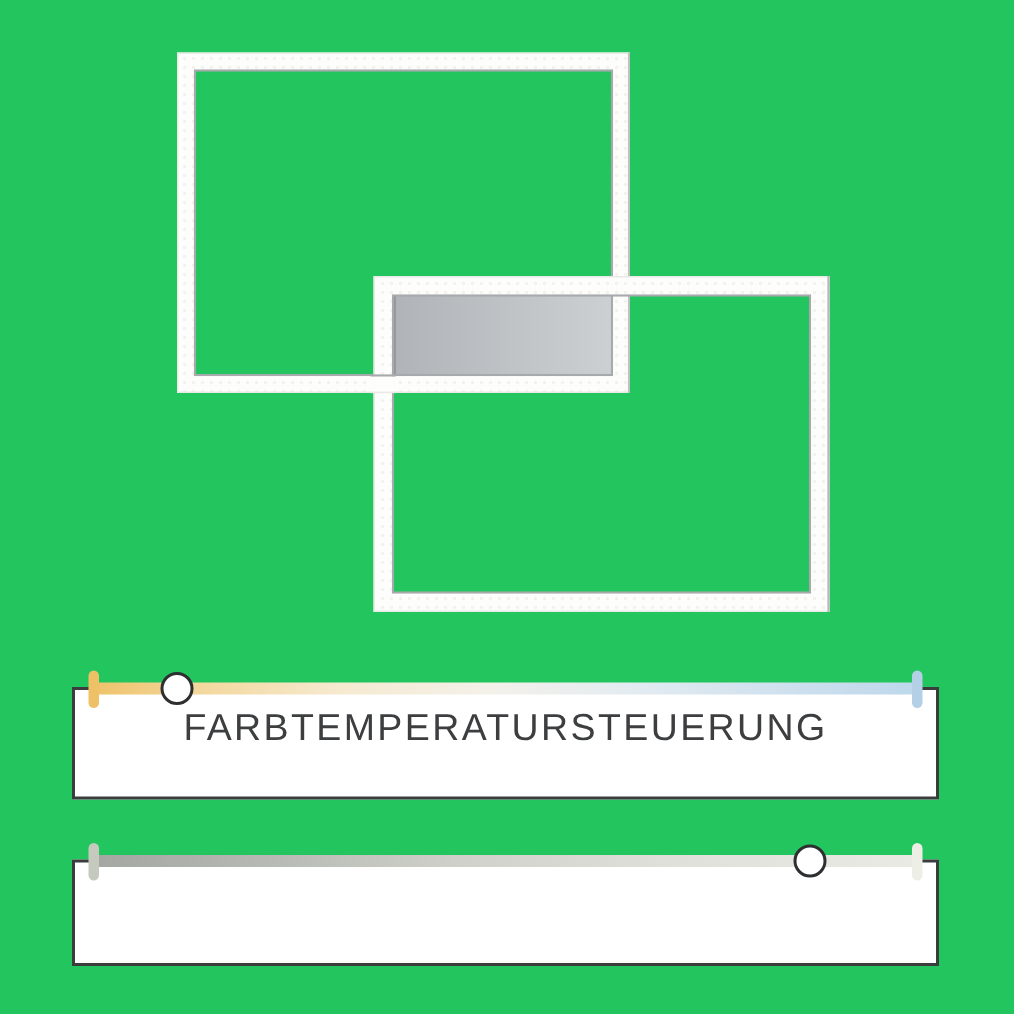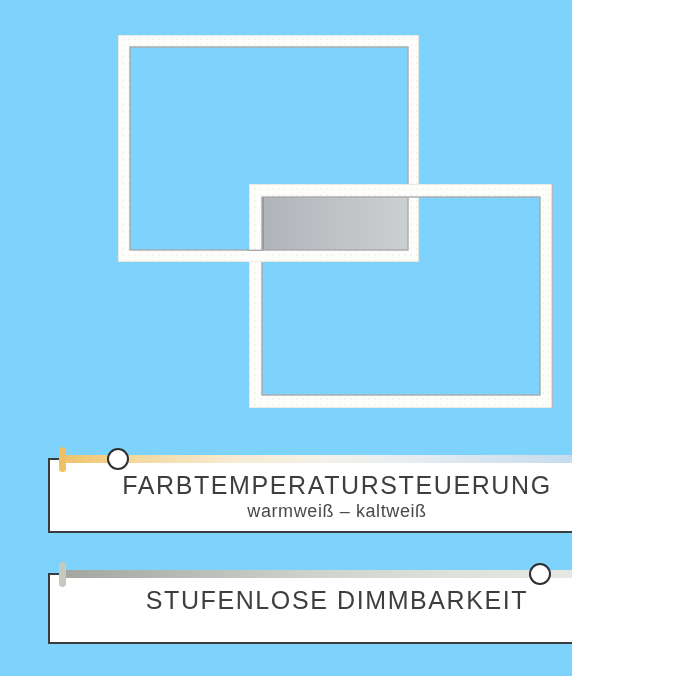--- a/index.html
+++ b/index.html
@@ -1,16 +1,16 @@
 <!DOCTYPE html>
 <html><head>
 <meta charset="utf-8">
 <style>
   html,body{margin:0;padding:0;background:#ffffff;}
-  #canvas{position:relative;width:572px;height:676px;background:#7dd3fc;overflow:hidden;
+  #canvas{position:relative;width:676px;height:676px;background:#22c55e;overflow:hidden;
           font-family:"Liberation Sans",sans-serif;}
 
   
   #lamp-svg{position:absolute;left:0;top:0;}
 
   
   .feature-box{position:absolute;left:48px;width:578px;border:2px solid #3b3c3e;background:#fff;
                box-sizing:border-box;text-align:center;z-index:1;}
   #box-color-temp{top:458px;height:75px;}
   #box-dimming{top:573px;height:71px;}
@@ -73,28 +73,26 @@
 
     <g>
       <rect x="247.8" y="250.9" width="15.4" height="10.4" fill="#fdfdfb"></rect>
       <line x1="247" y1="250.3" x2="264" y2="250.3" stroke="#a7aaac" stroke-width="1.4"></line>
       <line x1="247" y1="261.6" x2="264" y2="261.6" stroke="#e9e9e6" stroke-width="1"></line>
     </g>
   </svg>
 
   <section class="feature-box" id="box-color-temp">
     <h2 class="panel-title">FARBTEMPERATURSTEUERUNG</h2>
-    <p class="panel-subtitle">warmweiß – kaltweiß</p>
   </section>
   <div class="track" id="track-color-temp"></div>
   <div class="cap left" id="cap-warm"></div>
   <div class="cap right" id="cap-cold"></div>
   <div class="knob" id="knob-color-temp"></div>
 
   <section class="feature-box" id="box-dimming">
-    <h2 class="panel-title">STUFENLOSE DIMMBARKEIT</h2>
   </section>
   <div class="track" id="track-dimming"></div>
   <div class="cap left" id="cap-dim-left"></div>
   <div class="cap right" id="cap-dim-right"></div>
   <div class="knob" id="knob-dimming"></div>
 
 </div>
 
 </body></html>

